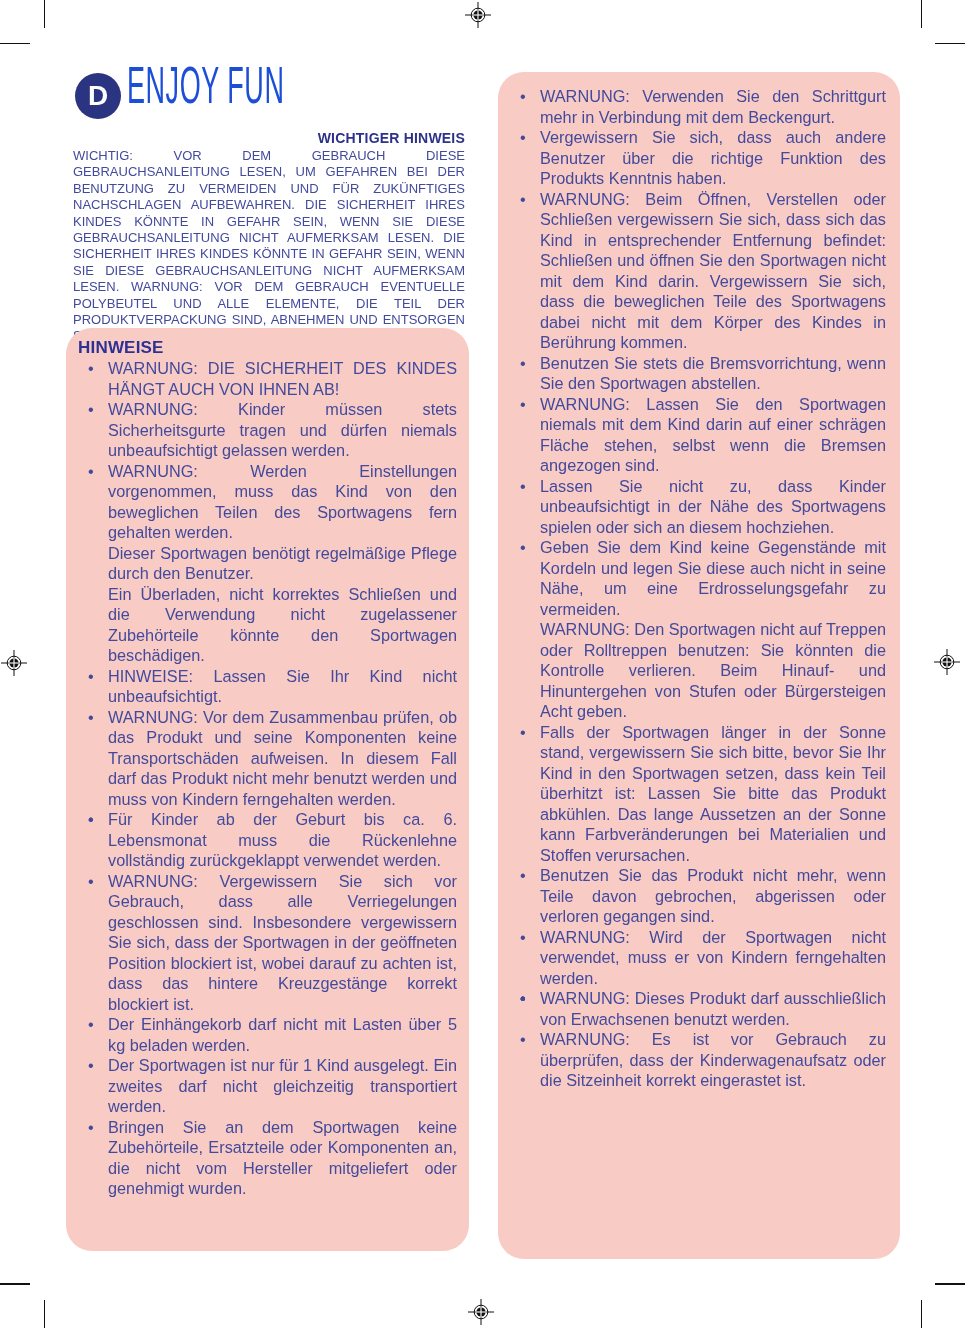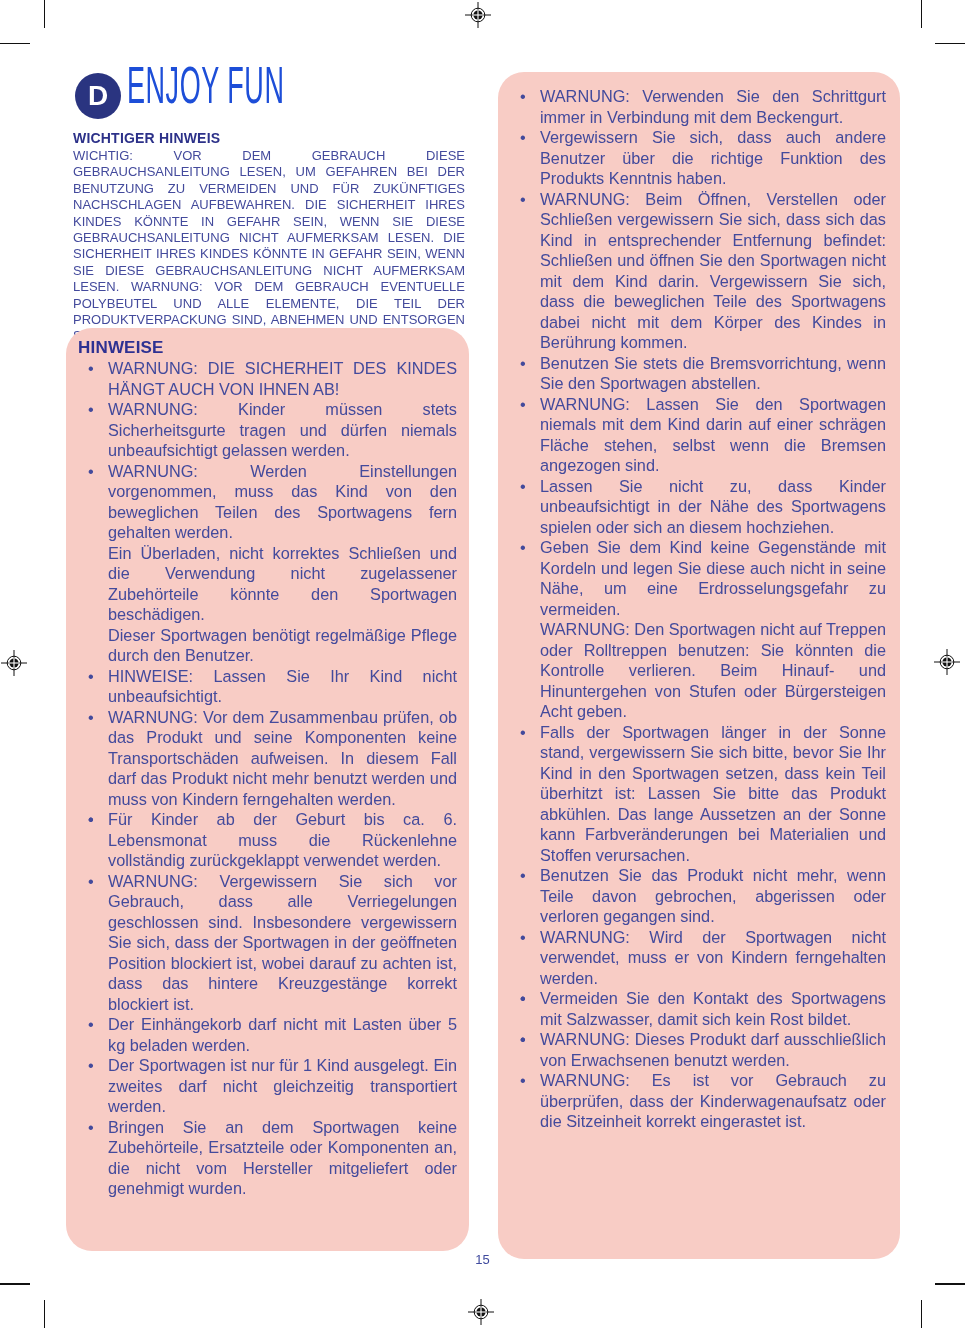--- a/index.html
+++ b/index.html
@@ -72,20 +72,21 @@
     position: absolute;
     left: 73px; top: 130px;
     width: 392px;
     color: #3E4899;
   }
   .intro h2 {
     margin: 0 0 2px 0;
     font-size: 14px;
     letter-spacing: 0.2px;
     color: #2C3189;
+    text-align: right;
   }
   .intro p {
     margin: 0;
     font-size: 13px;
     line-height: 16.4px;
     text-align: justify;
     color: #434A9C;
   }
 
   
@@ -209,25 +210,25 @@
         <div class="item">
           <span class="bullet">•</span>
           <span class="item-text">WARNUNG: Kinder müssen stets Sicherheitsgurte tragen und dürfen niemals unbeaufsichtigt gelassen werden.</span>
         </div>
         <div class="item">
           <span class="bullet">•</span>
           <span class="item-text">WARNUNG: Werden Einstellungen vorgenommen, muss das Kind von den beweglichen Teilen des Sportwagens fern gehalten werden.</span>
         </div>
         <div class="item">
           <span class="bullet"></span>
+          <span class="item-text">Dieser Sportwagen benötigt regelmäßige Pflege durch den Benutzer.</span>
+        </div>
+        <div class="item">
+          <span class="bullet"></span>
           <span class="item-text">Ein Überladen, nicht korrektes Schließen und die Verwendung nicht zugelassener Zubehörteile könnte den Sportwagen beschädigen.</span>
-        </div>
-        <div class="item">
-          <span class="bullet"></span>
-          <span class="item-text">Dieser Sportwagen benötigt regelmäßige Pflege durch den Benutzer.</span>
         </div>
         <div class="item">
           <span class="bullet">•</span>
           <span class="item-text">HINWEISE: Lassen Sie Ihr Kind nicht unbeaufsichtigt.</span>
         </div>
         <div class="item">
           <span class="bullet">•</span>
           <span class="item-text">WARNUNG: Vor dem Zusammenbau prüfen, ob das Produkt und seine Komponenten keine Transportschäden aufweisen. In diesem Fall darf das Produkt nicht mehr benutzt werden und muss von Kindern ferngehalten werden.</span>
         </div>
         <div class="item">
@@ -254,21 +255,21 @@
           <span class="item-text">Bringen Sie an dem Sportwagen keine Zubehörteile, Ersatzteile oder Komponenten an, die nicht vom Hersteller mitgeliefert oder genehmigt wurden.</span>
         </div>
       </div>
   </section>
 
   <section class="warnbox rightcol">
     <div class="items">
 
     <div class="item">
           <span class="bullet">•</span>
-          <span class="item-text">WARNUNG: Verwenden Sie den Schrittgurt immer in Verbindung mit dem Beckengurt.</span>
+          <span class="item-text">WARNUNG: Verwenden Sie den Schrittgurt mehr in Verbindung mit dem Beckengurt.</span>
         </div>
         <div class="item">
           <span class="bullet">•</span>
           <span class="item-text">Vergewissern Sie sich, dass auch andere Benutzer über die richtige Funktion des Produkts Kenntnis haben.</span>
         </div>
         <div class="item">
           <span class="bullet">•</span>
           <span class="item-text">WARNUNG: Beim Öffnen, Verstellen oder Schließen vergewissern Sie sich, dass sich das Kind in entsprechender Entfernung befindet: Schließen und öffnen Sie den Sportwagen nicht mit dem Kind darin. Vergewissern Sie sich, dass die beweglichen Teile des Sportwagens dabei nicht mit dem Körper des Kindes in Berührung kommen.</span>
         </div>
         <div class="item">
@@ -301,31 +302,29 @@
         </div>
         <div class="item">
           <span class="bullet">•</span>
           <span class="item-text">WARNUNG: Wird der Sportwagen nicht verwendet, muss er von Kindern ferngehalten werden.</span>
         </div>
         <div class="item">
           <span class="bullet">•</span>
         </div>
         <div class="item">
           <span class="bullet">•</span>
-          <span class="item-text">Vermeiden Sie den Kontakt des Sportwagens mit Salzwasser, damit sich kein Rost bildet.</span>
         </div>
         <div class="item">
           <span class="bullet">•</span>
         </div>
         <div class="item">
           <span class="bullet">•</span>
           <span class="item-text">WARNUNG: Dieses Produkt darf ausschließlich von Erwachsenen benutzt werden.</span>
         </div>
         <div class="item">
           <span class="bullet">•</span>
           <span class="item-text">WARNUNG: Es ist vor Gebrauch zu überprüfen, dass der Kinderwagenaufsatz oder die Sitzeinheit korrekt eingerastet ist.</span>
         </div>
       </div>
   </section>
 
-  <div class="page-number">15</div>
 
 </div>
 
 </body></html>

